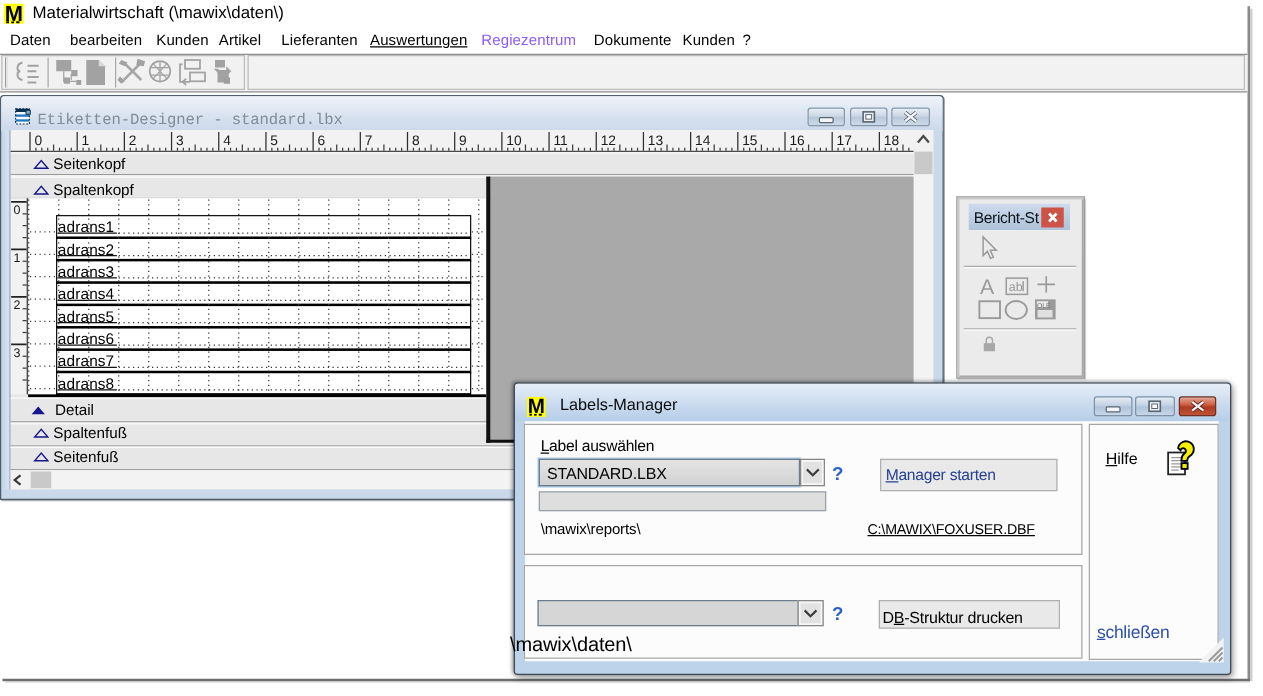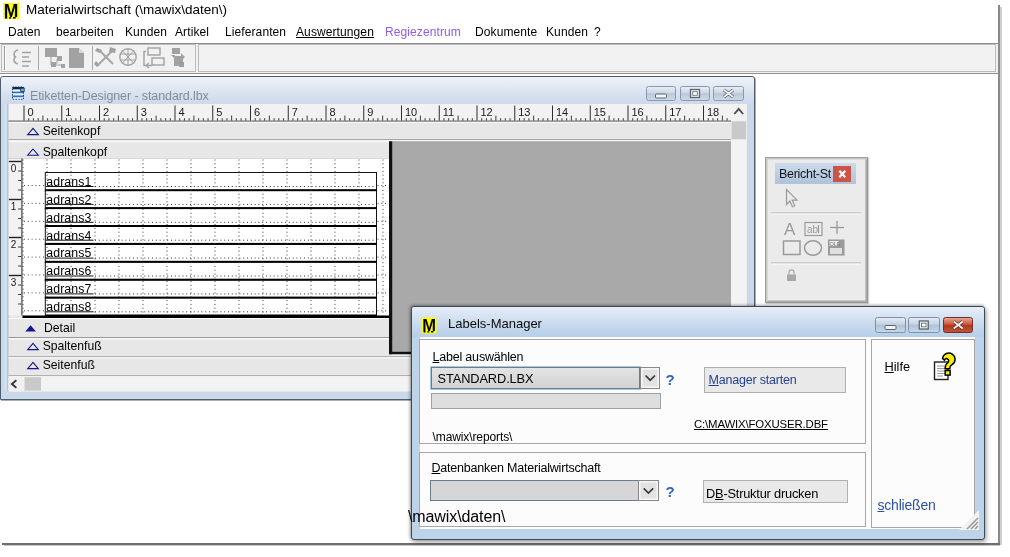--- a/index.html
+++ b/index.html
@@ -81,21 +81,21 @@
     <svg style="position:absolute;left:11px;top:86px" width="15" height="15" viewBox="0 0 15 15">
 <rect x="1.5" y="1" width="11" height="2.6" fill="#0c2f4e"></rect>
 <rect x="1.5" y="3.6" width="11" height="2" fill="#f4f9ff"></rect>
 <rect x="1.5" y="5.6" width="11" height="1.9" fill="#2277bb"></rect>
 <rect x="1.5" y="7.5" width="11" height="2" fill="#f4f9ff"></rect>
 <rect x="1.5" y="9.5" width="11" height="1.9" fill="#2277bb"></rect>
 <rect x="1.5" y="11.4" width="11" height="1.8" fill="#f4f9ff"></rect>
 <rect x="1.5" y="1" width="11" height="12.2" fill="none" stroke="#0c2f4e" stroke-width="0.9" stroke-dasharray="1.5,1.2"></rect>
 <rect x="9.8" y="2.2" width="3.4" height="3.2" fill="#7ab2dd" stroke="#0c2f4e" stroke-width="0.8"></rect>
 </svg>
-    <div style="position:absolute;left:30px;top:89.5px;font-size:12.5px;color:#828c97;white-space:nowrap;line-height:1.1;letter-spacing:-0.1px;">Etiketten-Designer - standard.lbx</div>
+    <div style="position:absolute;left:30px;top:89.5px;font-size:12.5px;color:#828c97;white-space:nowrap;line-height:1.1;letter-spacing:-0.1px;font-family:Liberation Mono, monospace;">Etiketten-Designer - standard.lbx</div>
     <div style="position:absolute;left:646px;top:86px;width:30px;height:15px;background:linear-gradient(#e7edf5,#ccd7e4 45%,#b9c8d9 52%,#ccd9e8);border:1px solid #8799ab;border-radius:2.5px;"></div>
     <svg style="position:absolute;left:646px;top:86px" width="30" height="15" viewBox="0 0 30 15">
       <rect x="9.5" y="8.0" width="11" height="4" rx="1" fill="#f2f5f9" stroke="#5a6673" stroke-width="1"></rect>
     </svg>
     <div style="position:absolute;left:680px;top:86px;width:30px;height:15px;background:linear-gradient(#e7edf5,#ccd7e4 45%,#b9c8d9 52%,#ccd9e8);border:1px solid #8799ab;border-radius:2.5px;"></div>
     <svg style="position:absolute;left:680px;top:86px" width="30" height="15" viewBox="0 0 30 15">
       <rect x="10.5" y="3.5" width="9" height="8" fill="#eef2f7" stroke="#5a6673" stroke-width="1.3"></rect>
       <rect x="12.7" y="5.7" width="4.6" height="3.6" fill="#fff" stroke="#5a6673" stroke-width="0.8"></rect>
     </svg>
     <div style="position:absolute;left:713px;top:86px;width:31px;height:15px;background:linear-gradient(#e7edf5,#ccd7e4 45%,#b9c8d9 52%,#ccd9e8);border:1px solid #8799ab;border-radius:2.5px;"></div>
@@ -479,25 +479,24 @@
     <div style="position:absolute;left:871px;top:338.5px;width:103.5px;height:189.5px;background:#fcfcfc;border:1px solid #a6a6a6;"></div>
     <div style="position:absolute;left:432.5px;top:351px;font-size:12.5px;color:#000;white-space:nowrap;line-height:1.1;letter-spacing:-0.2px;"><span class="u">L</span>abel auswählen</div>
     <div style="position:absolute;left:431px;top:367px;width:209px;height:21.5px;background:linear-gradient(#e4e4e4,#d2d2d2);border:1px solid #6b7c8d;box-shadow:0 0 0 1px #a8c8e4;"></div>
     <div style="position:absolute;left:437.5px;top:372px;font-size:12.8px;color:#000;white-space:nowrap;line-height:1.1;letter-spacing:-0.1px;">STANDARD.LBX</div>
     <div style="position:absolute;left:639.5px;top:367px;width:20.5px;height:21.5px;background:#e2e2e2;border:1px solid #888;box-shadow:inset 0 0 0 1.5px #f6f6f6;"></div>
     <svg style="position:absolute;left:639.5px;top:367px" width="20.5" height="21.5" viewBox="0 0 20.5 21.5">
 <path d="M5.5 8.5 L10.2 13.2 L15 8.5" stroke="#3c3c3c" stroke-width="1.7" fill="none"></path>
     </svg>
     <div style="position:absolute;left:665.5px;top:371.5px;font-size:15px;color:#2c63c8;white-space:nowrap;line-height:1.1;font-weight:bold;">?</div>
     <div style="position:absolute;left:431px;top:392.5px;width:230px;height:16.5px;background:#dedede;border:1px solid #99a1ab;"></div>
-    <div style="position:absolute;left:432.5px;top:417px;font-size:12px;color:#000;white-space:nowrap;line-height:1.1;letter-spacing:-0.1px;margin-top:14px;">\mawix\reports\</div>
+    <div style="position:absolute;left:432.5px;top:417px;font-size:12px;color:#000;white-space:nowrap;line-height:1.1;letter-spacing:-0.1px;">\mawix\reports\</div>
     <div style="position:absolute;left:694px;top:418px;font-size:11.4px;color:#000;white-space:nowrap;line-height:1.1;letter-spacing:-0.15px;text-decoration:underline;">C:\MAWIX\FOXUSER.DBF</div>
     <div style="position:absolute;left:704px;top:367px;width:142px;height:25.5px;background:#e9e9e9;border:1px solid #b0b0b0;"></div>
     <div style="position:absolute;left:708.5px;top:373.5px;font-size:12.5px;color:#26418f;white-space:nowrap;line-height:1.1;letter-spacing:-0.2px;"><span class="u">M</span>anager starten</div>
-    <div style="position:absolute;left:431.5px;top:461.5px;font-size:12.5px;color:#000;white-space:nowrap;line-height:1.1;letter-spacing:-0.2px;"><span class="u">D</span>atenbanken Materialwirtschaft</div>
     <div style="position:absolute;left:430px;top:479.5px;width:208.5px;height:21px;background:#d6d6d6;border:1px solid #6b7c8d;"></div>
     <div style="position:absolute;left:638px;top:479.5px;width:21px;height:21px;background:#e2e2e2;border:1px solid #888;box-shadow:inset 0 0 0 1.5px #f6f6f6;"></div>
     <svg style="position:absolute;left:638px;top:479.5px" width="21" height="21" viewBox="0 0 21 21">
 <path d="M5.7 8.3 L10.4 13 L15.2 8.3" stroke="#3c3c3c" stroke-width="1.7" fill="none"></path>
     </svg>
     <div style="position:absolute;left:665.5px;top:483.5px;font-size:15px;color:#2c63c8;white-space:nowrap;line-height:1.1;font-weight:bold;">?</div>
     <div style="position:absolute;left:408px;top:508px;font-size:16px;color:#000;white-space:nowrap;line-height:1.1;letter-spacing:-0.1px;text-align:center;">\mawix\daten\</div>
     <div style="position:absolute;left:703px;top:479.5px;width:144.5px;height:23.5px;background:#e9e9e9;border:1px solid #b0b0b0;"></div>
     <div style="position:absolute;left:706px;top:486.5px;font-size:12.8px;color:#000;white-space:nowrap;line-height:1.1;letter-spacing:-0.2px;">D<span class="u">B</span>-Struktur drucken</div>
     <div style="position:absolute;left:884.5px;top:359.5px;font-size:12.8px;color:#000;white-space:nowrap;line-height:1.1;"><span class="u">H</span>ilfe</div>

